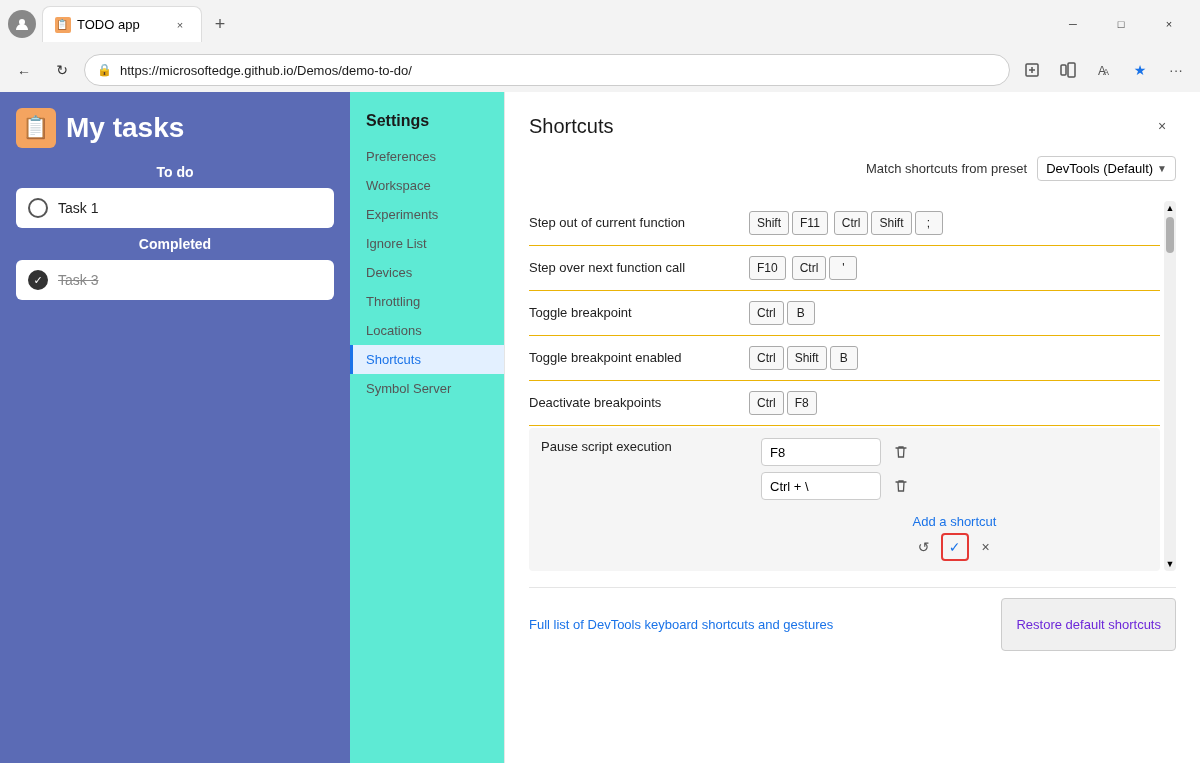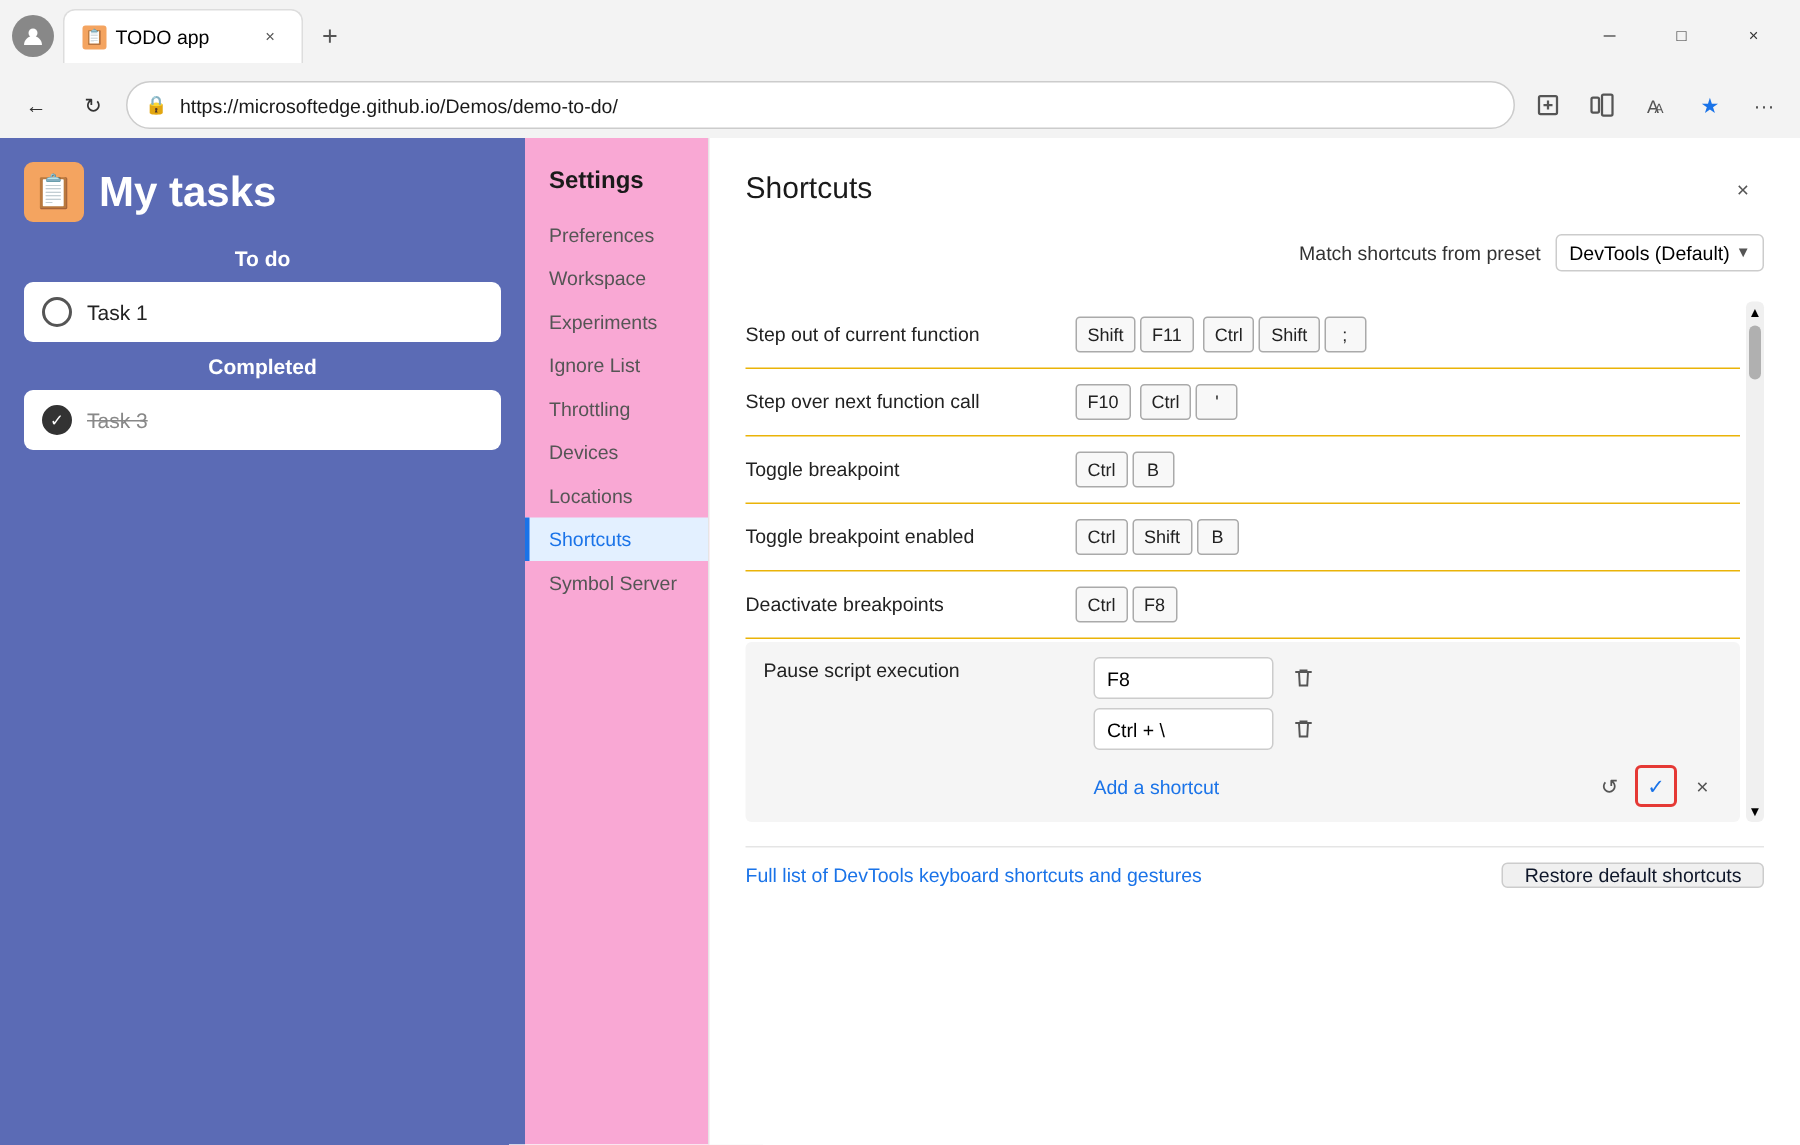--- a/index.html
+++ b/index.html
@@ -43,21 +43,21 @@
     .task-checkbox { width: 20px; height: 20px; border-radius: 50%; border: 2px solid #555; display: flex; align-items: center; justify-content: center; flex-shrink: 0; }
     .task-checkbox.checked { background: #333; border-color: #333; color: white; font-size: 11px; }
     .task-text { font-size: 14px; color: #222; }
     .task-text.completed { text-decoration: line-through; color: #888; }
     .completed-section { margin-top: 8px; }
 
     
     .settings-wrapper { display: flex; flex: 1; background: white; }
 
     
-    .settings-sidebar { width: 123px; padding: 12px 0; background: #f9a8d4; border-right: 1px solid #e5e5e5; }
+    .settings-sidebar { width: 155px; padding: 12px 0; background: #5eead4; border-right: 1px solid #e5e5e5; }
     .settings-title { font-size: 16px; font-weight: 600; padding: 8px 16px 12px; color: #1a1a1a; }
     .settings-nav-item { padding: 7px 16px; font-size: 13px; color: #555; cursor: pointer; }
     .settings-nav-item.active { background: #e3f0ff; color: #1a73e8; border-left: 3px solid #1a73e8; padding-left: 13px; }
 
     
     .shortcuts-panel { flex: 1; padding: 20px 24px; background: white; position: relative; overflow: hidden; }
     .shortcuts-header { display: flex; align-items: center; justify-content: space-between; margin-bottom: 16px; }
     .shortcuts-title { font-size: 20px; font-weight: 400; color: #1a1a1a; }
     .close-btn { width: 28px; height: 28px; border-radius: 50%; display: flex; align-items: center; justify-content: center; cursor: pointer; color: #555; font-size: 14px; }
     .preset-row { display: flex; align-items: center; justify-content: flex-end; gap: 10px; margin-bottom: 20px; }
@@ -76,21 +76,21 @@
     .editable-input { border: 1px solid #ccc; border-radius: 4px; padding: 4px 8px; font-size: 13px; background: white; width: 120px; height: 28px; }
     .delete-icon { width: 24px; height: 24px; display: flex; align-items: center; justify-content: center; cursor: pointer; color: #555; font-size: 14px; }
     .add-shortcut-link { color: #1a73e8; font-size: 13px; cursor: pointer; text-decoration: none; padding: 4px 0; }
     .undo-btn { width: 26px; height: 26px; display: flex; align-items: center; justify-content: center; cursor: pointer; color: #555; font-size: 14px; }
     .confirm-btn { width: 28px; height: 28px; display: flex; align-items: center; justify-content: center; cursor: pointer; border: 2px solid #e53935; border-radius: 4px; color: #1a73e8; font-size: 14px; }
     .cancel-edit-btn { width: 26px; height: 26px; display: flex; align-items: center; justify-content: center; cursor: pointer; color: #555; font-size: 14px; }
 
     
     .shortcuts-bottom { display: flex; align-items: center; justify-content: space-between; margin-top: 16px; padding-top: 10px; border-top: 1px solid #e5e5e5; }
     .devtools-link { color: #1a73e8; font-size: 13px; cursor: pointer; text-decoration: none; }
-    .restore-btn { border: 1px solid #ccc; border-radius: 4px; padding: 0 14px; font-size: 13px; cursor: pointer; background: #f0f0f0; color: #0f172a; }
+    .restore-btn { border: 1px solid #ccc; border-radius: 4px; padding: 18px 14px; font-size: 13px; cursor: pointer; background: #f0f0f0; color: #6d28d9; }
   </style>
 </head>
 <body>
 
 <div class="browser-chrome">
 
   <div class="title-bar">
     <div class="profile-icon">
       <svg width="16" height="16" viewBox="0 0 16 16" fill="white">
           <circle cx="8" cy="6" r="3"></circle>
@@ -171,22 +171,22 @@
   </div>
 
   <div class="settings-wrapper">
 
     <div class="settings-sidebar">
       <div class="settings-title">Settings</div>
       <div class="settings-nav-item">Preferences</div>
       <div class="settings-nav-item">Workspace</div>
       <div class="settings-nav-item">Experiments</div>
       <div class="settings-nav-item">Ignore List</div>
+      <div class="settings-nav-item">Devices</div>
       <div class="settings-nav-item">Throttling</div>
-      <div class="settings-nav-item">Devices</div>
       <div class="settings-nav-item">Locations</div>
       <div class="settings-nav-item active">Shortcuts</div>
       <div class="settings-nav-item">Symbol Server</div>
     </div>
 
     <div class="shortcuts-panel">
       <div class="shortcuts-header">
         <span class="shortcuts-title">Shortcuts</span>
         <div class="close-btn">×</div>
       </div>
@@ -274,21 +274,21 @@
                   </div>
                 </div>
                 <div class="editable-input-row">
                   <input class="editable-input" value="Ctrl + \" readonly="" style="">
                   <div class="delete-icon">
                     <svg width="16" height="16" viewBox="0 0 16 16" fill="none">
                         <path d="M3 4h10M6 4V3h4v1M5 4l.5 9h5l.5-9" stroke="#555" stroke-width="1.3" stroke-linecap="round"></path>
                       </svg>
                   </div>
                 </div>
-                <div style="display:flex; align-items:center; justify-content:space-between; margin-top: 4px;">
+                <div style="display:flex; align-items:center; justify-content:space-between; margin-top: 4px; flex-direction: column;">
                   <a class="add-shortcut-link">Add a shortcut</a>
                   <div style="display:flex; gap:4px; align-items:center;">
                     <div class="undo-btn">↺</div>
                     <div class="confirm-btn">✓</div>
                     <div class="cancel-edit-btn">×</div>
                   </div>
                 </div>
               </div>
             </div>
           </div>

